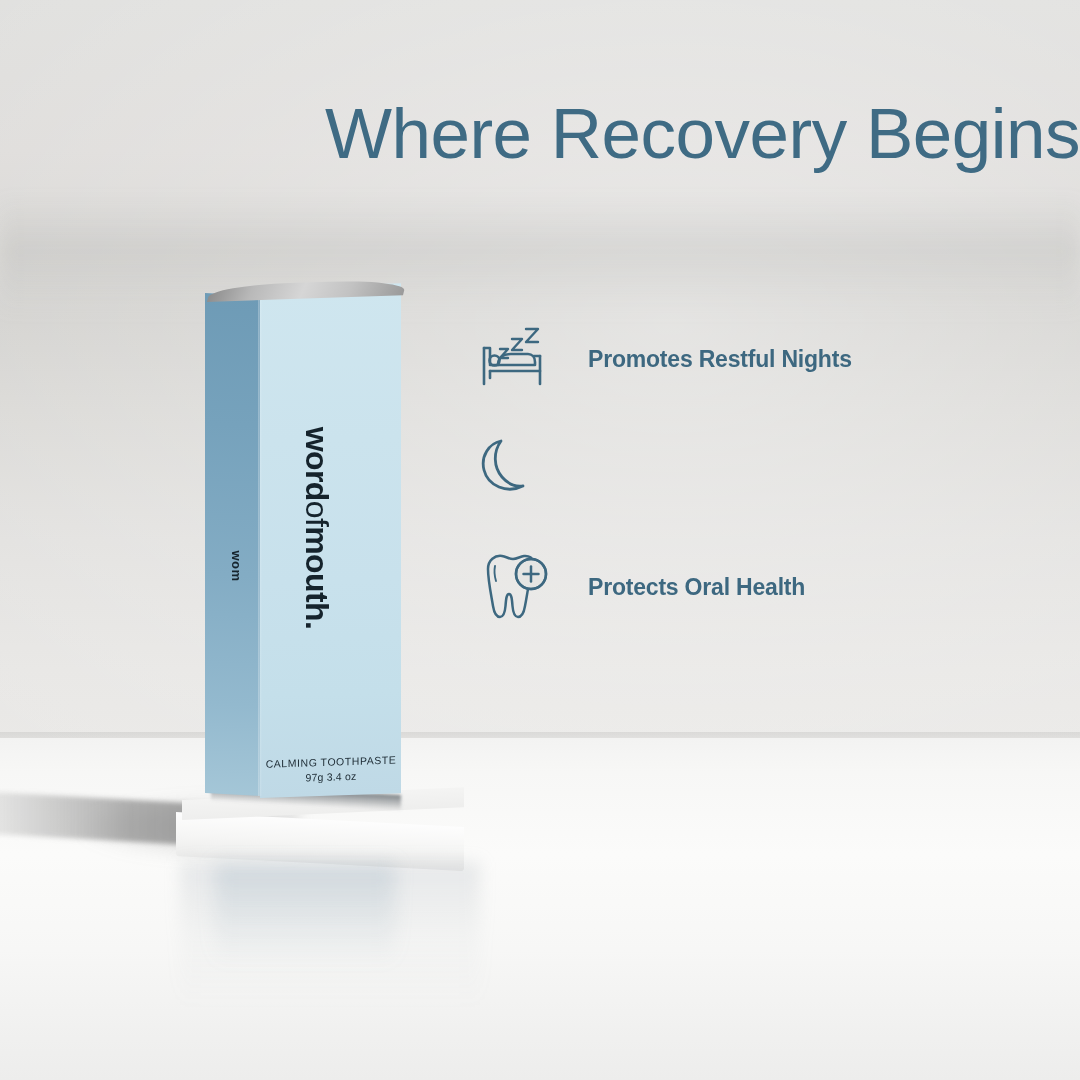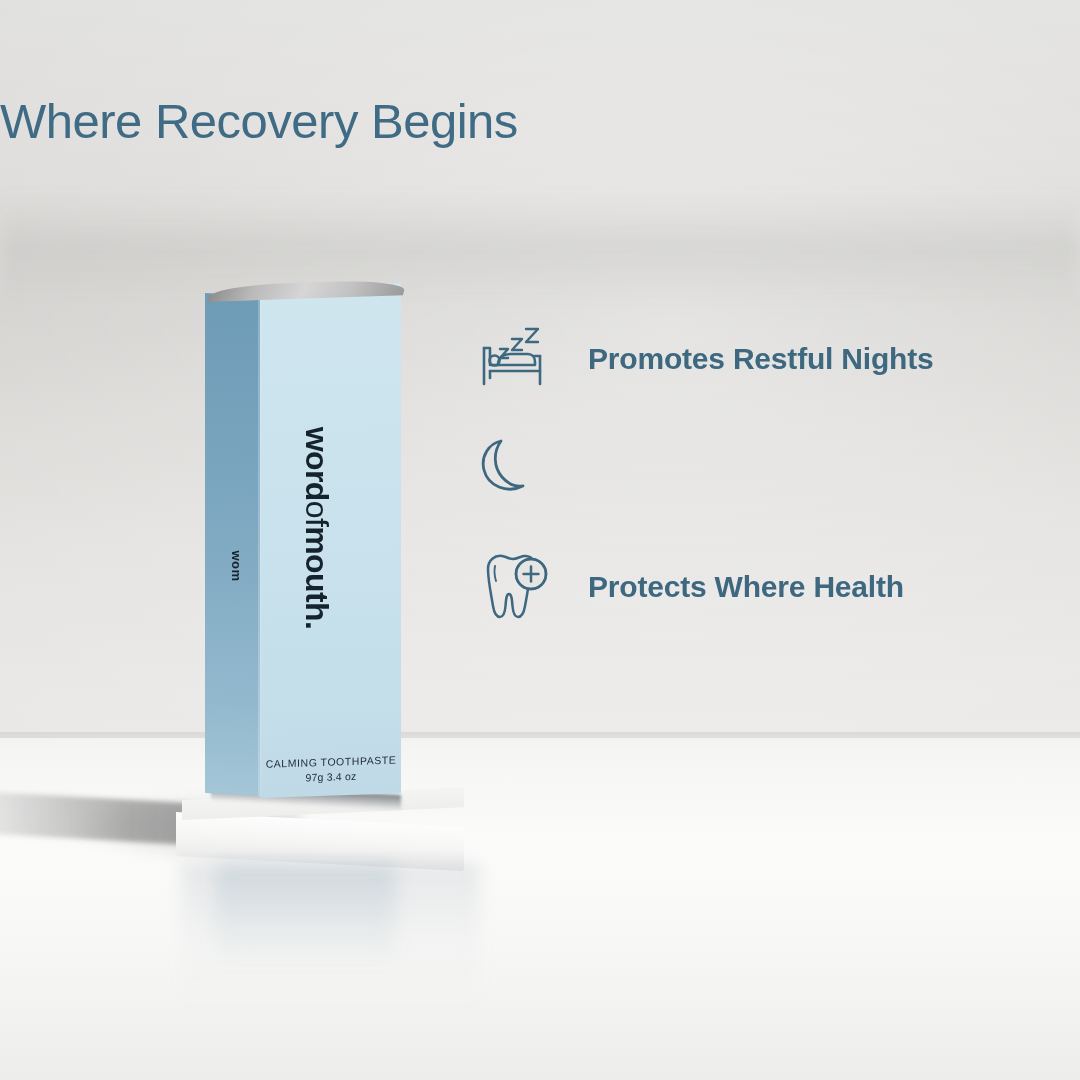--- a/index.html
+++ b/index.html
@@ -59,22 +59,22 @@
   
   .bg-band {
     position:absolute; left:0; right:0; top:196px; height:120px;
     background:linear-gradient(180deg, rgba(160,160,158,0.00), rgba(150,150,148,0.18) 45%, rgba(160,160,158,0.00));
     filter:blur(9px);
   }
 
   
   .headline {
     position:absolute; left:0; right:0; top:96px;
-    text-align:left;
-    font-size:49px;
+    text-align:right;
+    font-size:71px;
     line-height:1.06;
     font-weight:400;
     letter-spacing:-0.5px;
     color:#3f6b84;
     white-space:nowrap;
   }
 
   
   .features {
     position:absolute; left:470px; top:302px;
@@ -86,21 +86,21 @@
     display:flex;
     align-items:center;
   }
   .feature-icon {
     width:92px; flex:0 0 92px;
     display:flex; align-items:center; justify-content:flex-start;
     padding-left:4px;
   }
   .feature-icon svg { display:block; }
   .feature-label {
-    font-size:30px;
+    font-size:23px;
     font-weight:bold;
     color:#3d6880;
     letter-spacing:-0.2px;
     white-space:nowrap;
     margin-left:26px;
   }
 
   
   .plinth-shadow-long {
     position:absolute;
@@ -352,18 +352,18 @@
                    C17 44, 14 30, 14 19 Z"></path>
 
           <path d="M21 16 C20 21, 20.5 26, 22 31" stroke-width="1.9"></path>
 
           <circle cx="57" cy="24" r="15" fill="#e5e5e3"></circle>
           <circle cx="57" cy="24" r="15"></circle>
           <path d="M57 16.5 L57 31.5"></path>
           <path d="M49.5 24 L64.5 24"></path>
         </svg>
       </div>
-      <div class="feature-label">Protects Where Health</div>
+      <div class="feature-label">Protects Oral Health</div>
     </div>
 
   </div>
 
 </div>
 
 </body></html>

